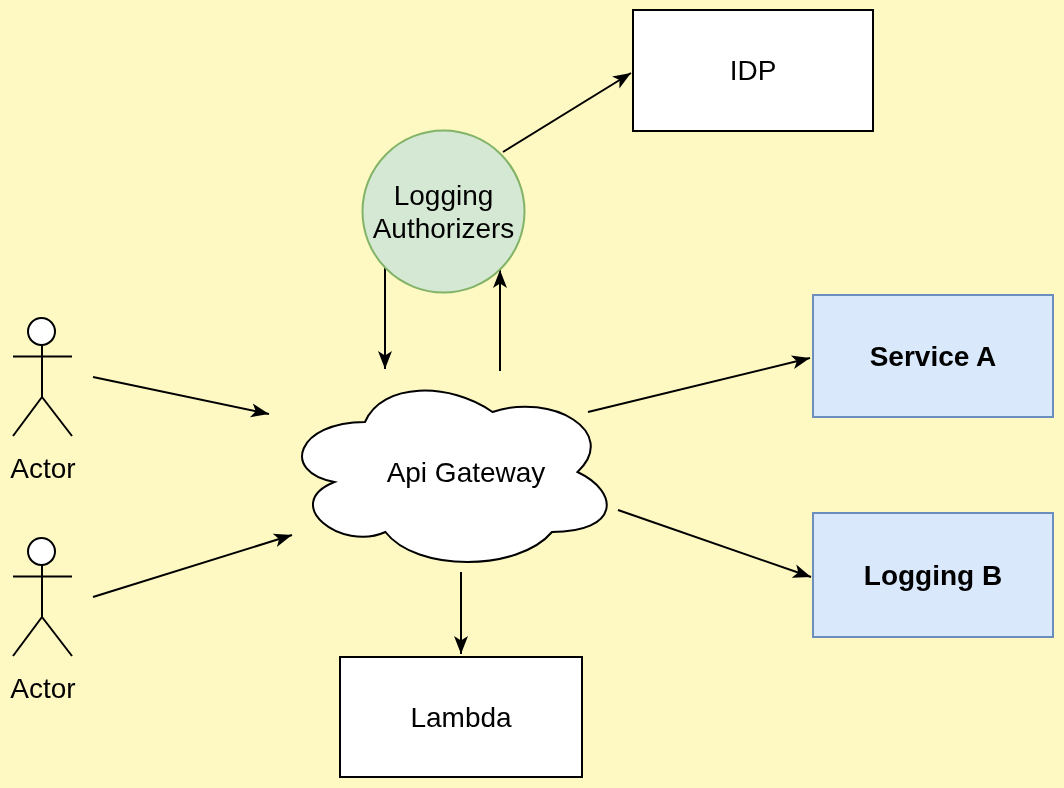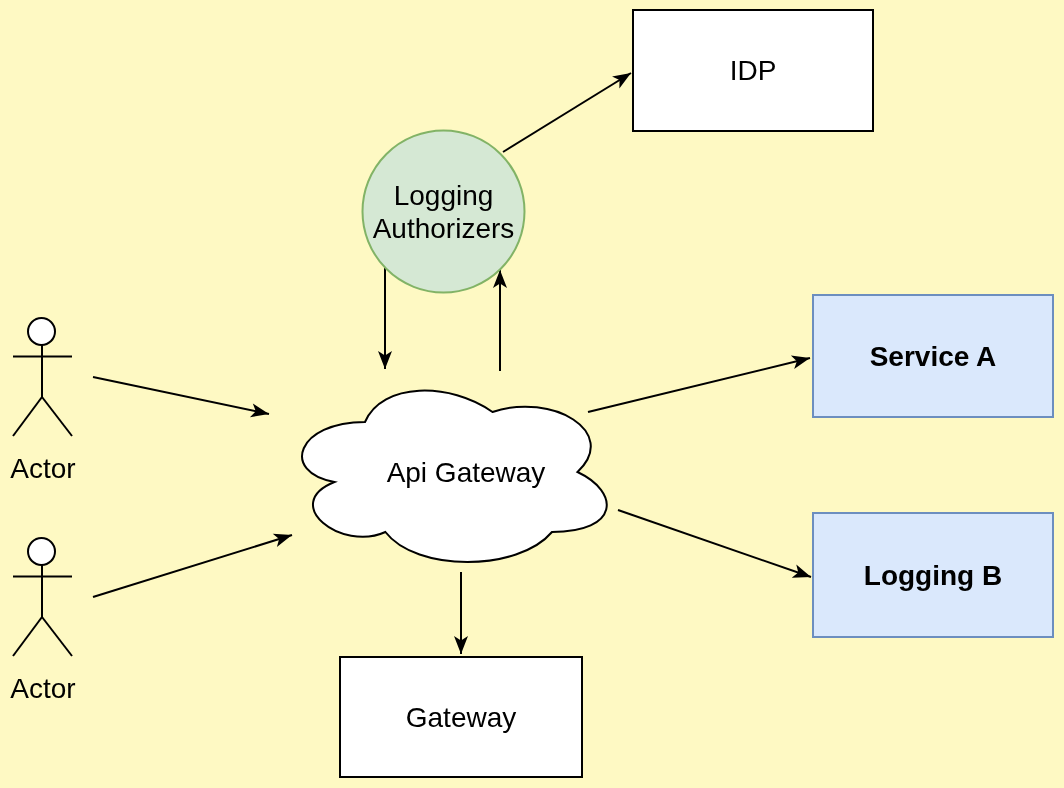--- a/index.html
+++ b/index.html
@@ -88,19 +88,19 @@
 
   <div class="lbl" style="left:353px; top:130px; width:181px; height:163px;">Logging
 Authorizers</div>
 
   <div class="lbl" style="left:296px; top:372px; width:340px; height:200px;">Api Gateway</div>
 
   <div class="lbl bold" style="left:813px; top:295px; width:240px; height:122px;">Service A</div>
 
   <div class="lbl bold" style="left:813px; top:513px; width:240px; height:124px;">Logging B</div>
 
-  <div class="lbl" style="left:340px; top:657px; width:242px; height:120px;">Gateway</div>
+  <div class="lbl" style="left:340px; top:657px; width:242px; height:120px;">Lambda</div>
 
   <div class="lbl" style="left:-27px; top:452px; width:140px; height:32px;">Actor</div>
 
   <div class="lbl" style="left:-27px; top:672px; width:140px; height:32px;">Actor</div>
 
 </div>
 
 </body></html>

